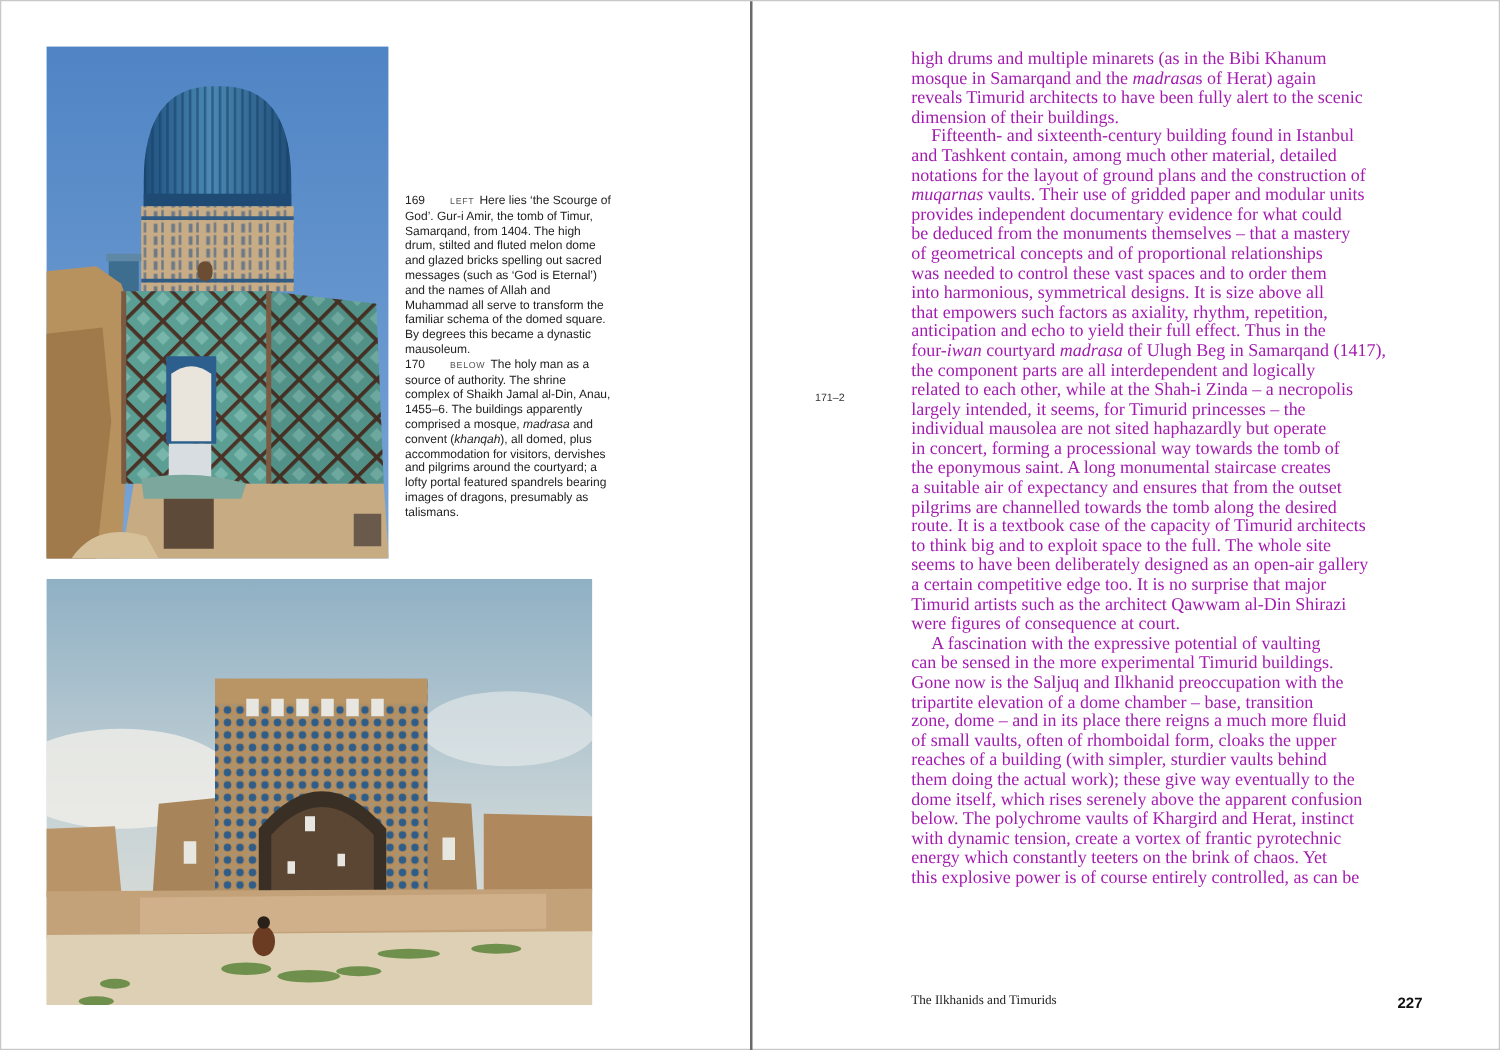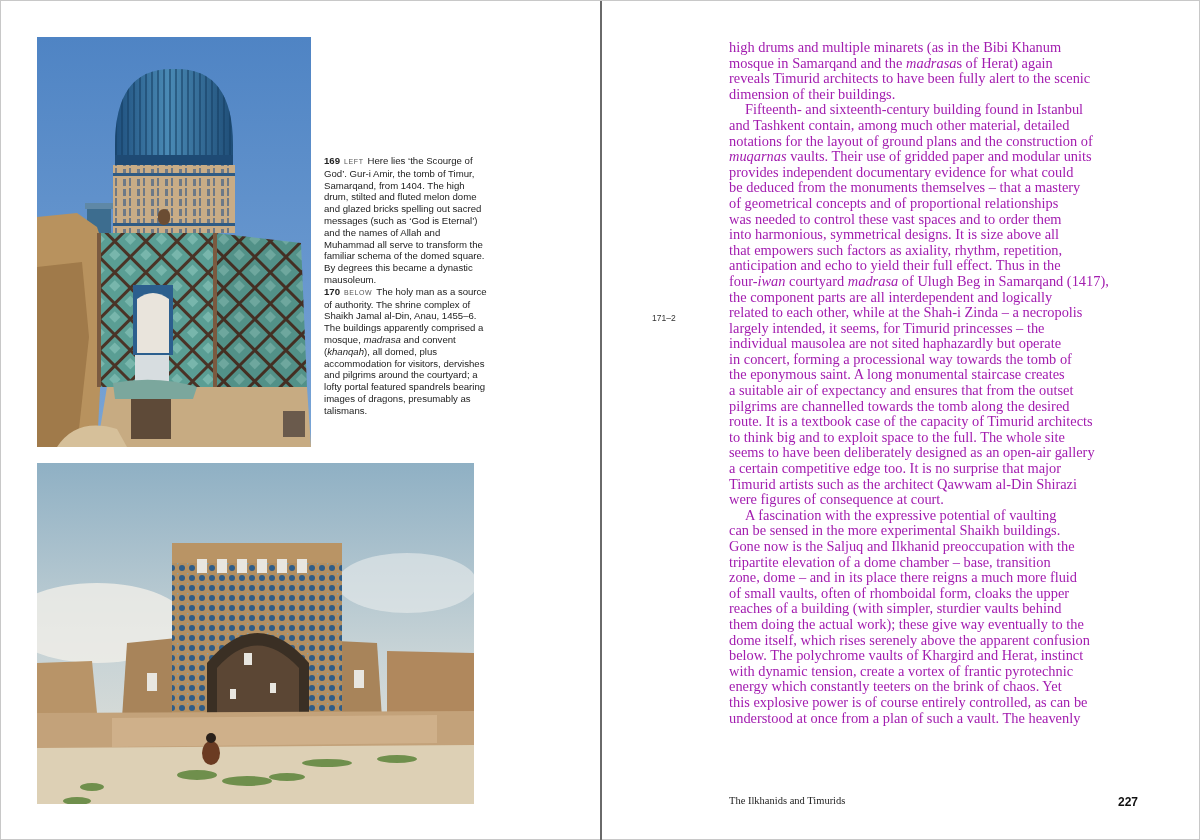--- a/index.html
+++ b/index.html
@@ -23,21 +23,21 @@
   .photo-bottom { left: 36px; top: 462px; width: 437px; height: 341px; }
   .photo svg { display: block; width: 100%; height: 100%; }
 
   
   .captions {
     position: absolute; left: 323px; top: 154px; width: 165px;
     font-family: "Liberation Sans", sans-serif; font-size: 9.6px; line-height: 11.8px;
     color: #222;
   }
   .caption { margin: 0; }
-  .cap-num { font-weight: bold; margin-right: 4px; }
+  .cap-num { font-weight: normal; margin-right: 20px; }
   .cap-pos { font-size: 7px; letter-spacing: 0.6px; color: #555; margin-right: 4px; }
   .caption i { font-style: italic; }
 
   
   .body-text {
     position: absolute; left: 127px; top: 39px; width: 400px;
     font-family: "Liberation Serif", serif; font-size: 14.4px; line-height: 15.6px;
     color: #a21caf;
   }
   .body-text i { font-style: italic; }
@@ -228,30 +228,29 @@
         <span class="line"><span>the eponymous saint. A long monumental staircase creates</span></span>
         <span class="line"><span>a suitable air of expectancy and ensures that from the outset</span></span>
         <span class="line"><span>pilgrims are channelled towards the tomb along the desired</span></span>
         <span class="line"><span>route. It is a textbook case of the capacity of Timurid architects</span></span>
         <span class="line"><span>to think big and to exploit space to the full. The whole site</span></span>
         <span class="line"><span>seems to have been deliberately designed as an open-air gallery</span></span>
         <span class="line"><span>a certain competitive edge too. It is no surprise that major</span></span>
         <span class="line"><span>Timurid artists such as the architect Qawwam al-Din Shirazi</span></span>
         <span class="line"><span>were figures of consequence at court.</span></span>
         <span class="line" style="text-indent: 16px;"><span>A fascination with the expressive potential of vaulting</span></span>
-        <span class="line"><span>can be sensed in the more experimental Shaikh buildings.</span></span>
+        <span class="line"><span>can be sensed in the more experimental Timurid buildings.</span></span>
         <span class="line"><span>Gone now is the Saljuq and Ilkhanid preoccupation with the</span></span>
         <span class="line"><span>tripartite elevation of a dome chamber – base, transition</span></span>
         <span class="line"><span>zone, dome – and in its place there reigns a much more fluid</span></span>
         <span class="line"><span>of small vaults, often of rhomboidal form, cloaks the upper</span></span>
         <span class="line"><span>reaches of a building (with simpler, sturdier vaults behind</span></span>
         <span class="line"><span>them doing the actual work); these give way eventually to the</span></span>
         <span class="line"><span>dome itself, which rises serenely above the apparent confusion</span></span>
         <span class="line"><span>below. The polychrome vaults of Khargird and Herat, instinct</span></span>
         <span class="line"><span>with dynamic tension, create a vortex of frantic pyrotechnic</span></span>
         <span class="line"><span>energy which constantly teeters on the brink of chaos. Yet</span></span>
         <span class="line"><span>this explosive power is of course entirely controlled, as can be</span></span>
-        <span class="line"><span>understood at once from a plan of such a vault. The heavenly</span></span>
       </div>
     <div class="running-foot">The Ilkhanids and Timurids</div>
     <div class="folio">227</div>
   </div>
 </div>
 
 </body></html>

